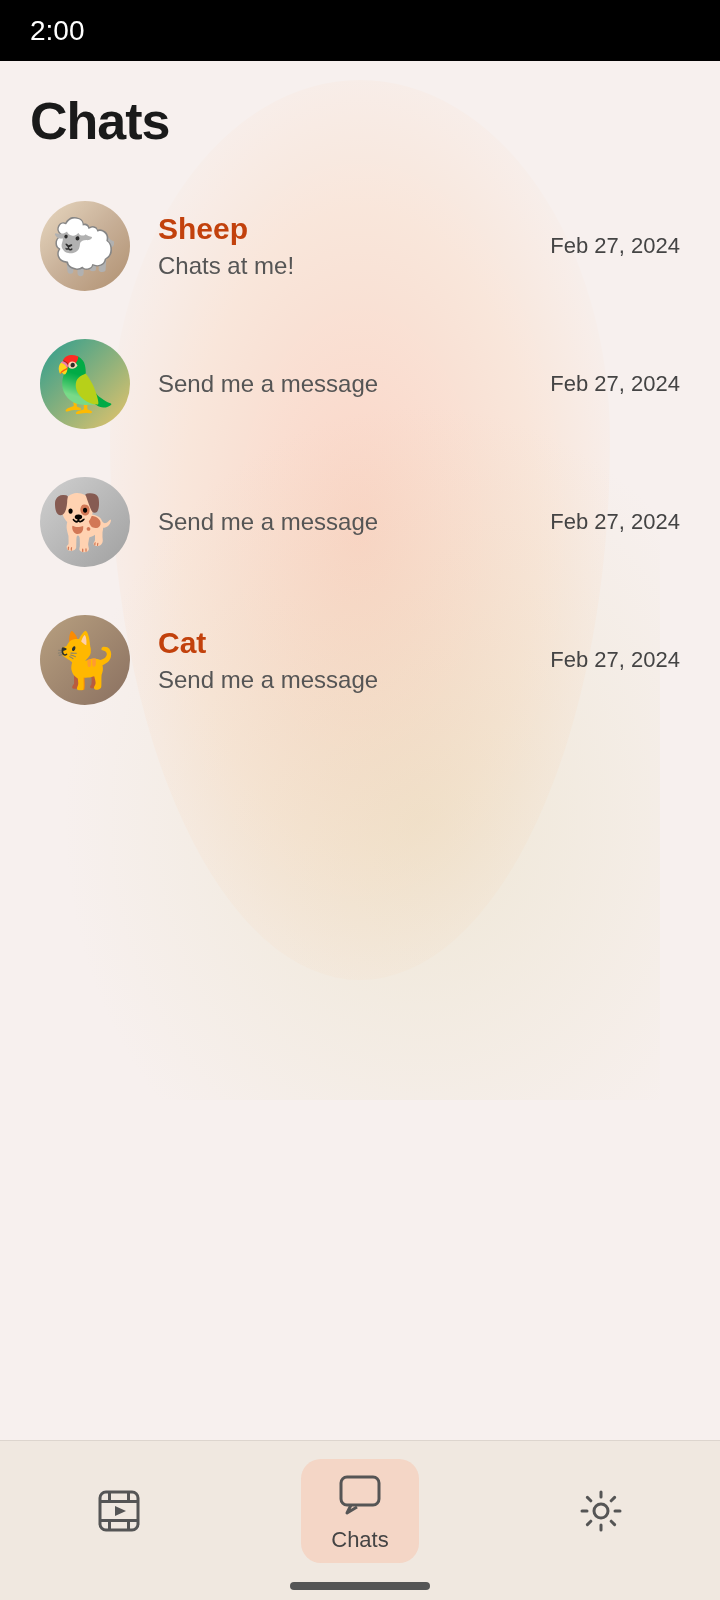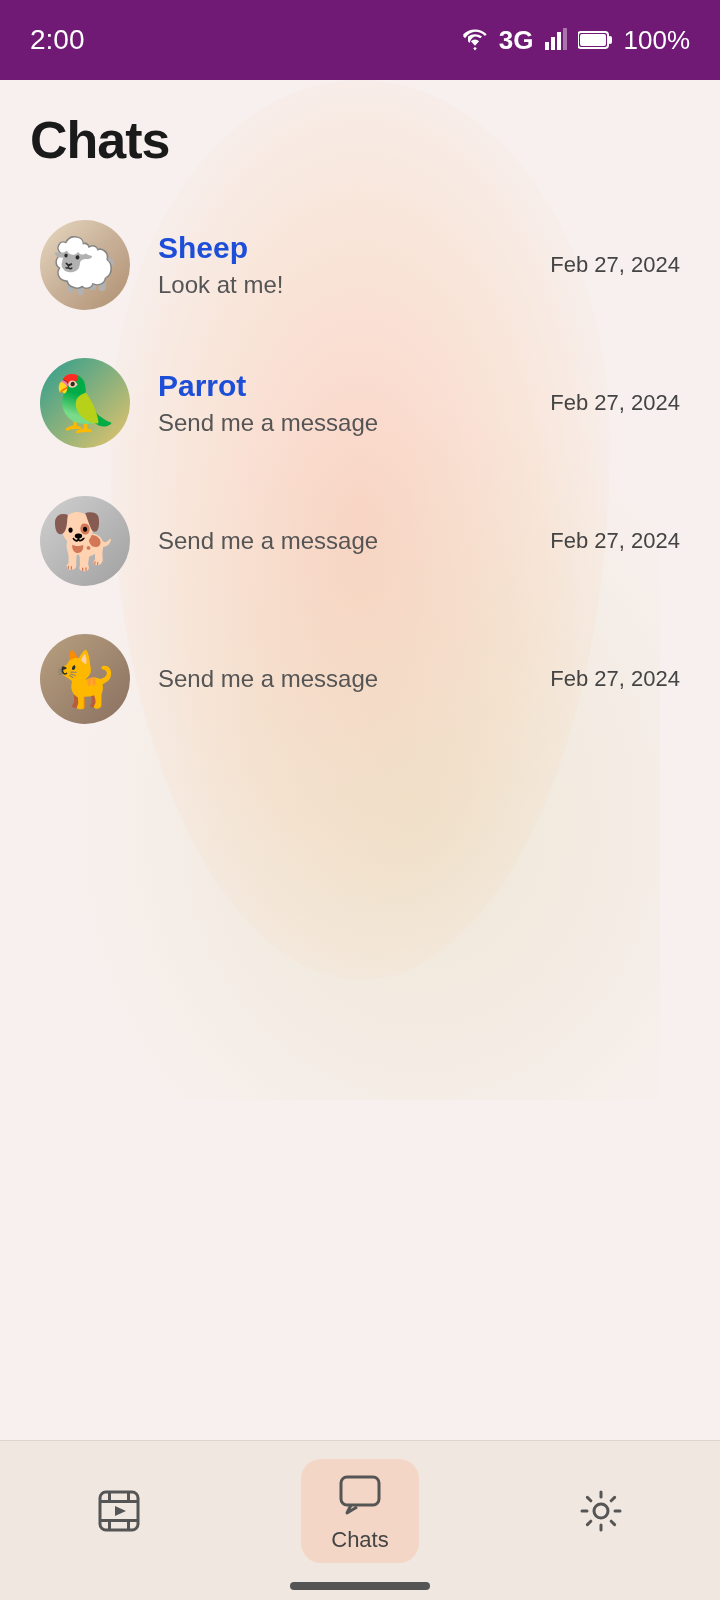--- a/index.html
+++ b/index.html
@@ -10,22 +10,22 @@
       height: 1600px;
       background: #f7f0ee;
       font-family: sans-serif;
       position: relative;
       overflow: hidden;
     }
 
     
     .status-bar {
       width: 100%;
-      height: 80px;
-      background: #701a75;
+      height: 61px;
+      background: #000000;
       display: flex;
       align-items: center;
       justify-content: space-between;
       padding: 8px 30px;
     }
     .status-time {
       color: white;
       font-size: 28px;
       font-weight: 500;
     }
@@ -140,21 +140,21 @@
       content: '🐈';
       font-size: 54px;
     }
 
     .chat-info {
       flex: 1;
     }
     .chat-name {
       font-size: 30px;
       font-weight: 600;
-      color: #1d4ed8;
+      color: #c2410c;
       margin-bottom: 6px;
     }
     .chat-preview {
       font-size: 24px;
       color: #555;
     }
     .chat-date {
       font-size: 22px;
       color: #444;
       white-space: nowrap;
@@ -209,77 +209,56 @@
       height: 8px;
       background: #555;
       border-radius: 4px;
     }
   </style>
 </head>
 <body>
 
 <div class="status-bar">
   <span class="status-time">2:00</span>
-  <div class="status-icons">
-
-    <svg width="28" height="22" viewBox="0 0 24 18">
-      <path d="M12 14l3.5-4a5 5 0 00-7 0L12 14zm0 4l1.5-2a2 2 0 00-3 0L12 18zm-6-8l1.5 1.5A7 7 0 0112 6a7 7 0 014.5 1.5L18 6a10 10 0 00-12 0L6 8zm-4-4l1.5 1.5A12 12 0 0112 2a12 12 0 018.5 3.5L22 4A14 14 0 0012 0 14 14 0 002 4z" fill="white"></path>
-    </svg>
-    <span style="font-size:26px;font-weight:600;">3G</span>
-
-    <svg width="24" height="24" viewBox="0 0 24 24">
-      <rect x="1" y="14" width="4" height="8" fill="white"></rect>
-      <rect x="7" y="9" width="4" height="13" fill="white"></rect>
-      <rect x="13" y="4" width="4" height="18" fill="white"></rect>
-      <rect x="19" y="0" width="4" height="22" fill="white" opacity="0.4"></rect>
-    </svg>
-
-    <svg width="36" height="20" viewBox="0 0 36 20">
-      <rect x="0" y="2" width="30" height="16" rx="3" stroke="white" stroke-width="2" fill="none"></rect>
-      <rect x="30" y="6" width="4" height="8" rx="2" fill="white"></rect>
-      <rect x="2" y="4" width="26" height="12" rx="2" fill="white"></rect>
-    </svg>
-    <span style="font-size:26px;font-weight:500;">100%</span>
-  </div>
 </div>
 
 <div class="bg-blob"></div>
 <div class="bg-blob2"></div>
 
 <div class="main-content">
   <h1 class="page-title">Chats</h1>
 
   <ul class="chat-list">
 
   <li class="chat-item">
       <div class="avatar avatar-sheep"></div>
       <div class="chat-info">
         <div class="chat-name">Sheep</div>
-        <div class="chat-preview">Look at me!</div>
+        <div class="chat-preview">Chats at me!</div>
       </div>
       <div class="chat-date">Feb 27, 2024</div>
     </li>
       <li class="chat-item">
       <div class="avatar avatar-parrot"></div>
       <div class="chat-info">
-        <div class="chat-name">Parrot</div>
         <div class="chat-preview">Send me a message</div>
       </div>
       <div class="chat-date">Feb 27, 2024</div>
     </li>
       <li class="chat-item">
       <div class="avatar avatar-dog"></div>
       <div class="chat-info">
         <div class="chat-preview">Send me a message</div>
       </div>
       <div class="chat-date">Feb 27, 2024</div>
     </li>
       <li class="chat-item">
       <div class="avatar avatar-cat"></div>
       <div class="chat-info">
+        <div class="chat-name">Cat</div>
         <div class="chat-preview">Send me a message</div>
       </div>
       <div class="chat-date">Feb 27, 2024</div>
     </li>
     </ul>
 </div>
 
 <nav class="bottom-nav">
   <div class="nav-item">
     <div class="nav-icon">

